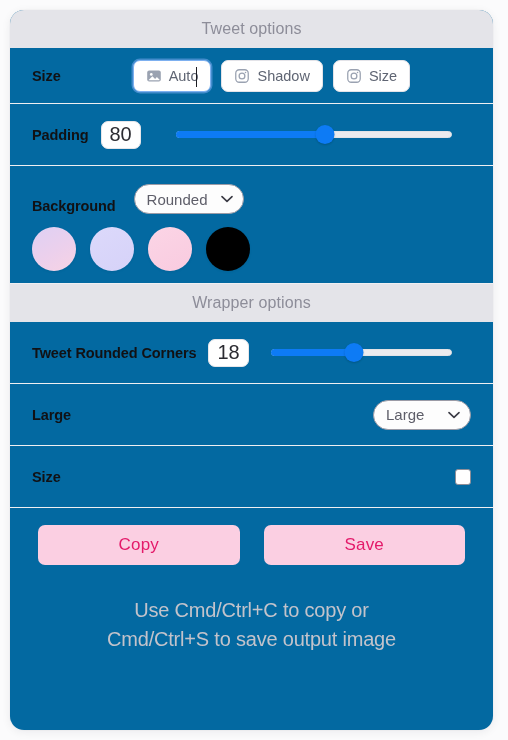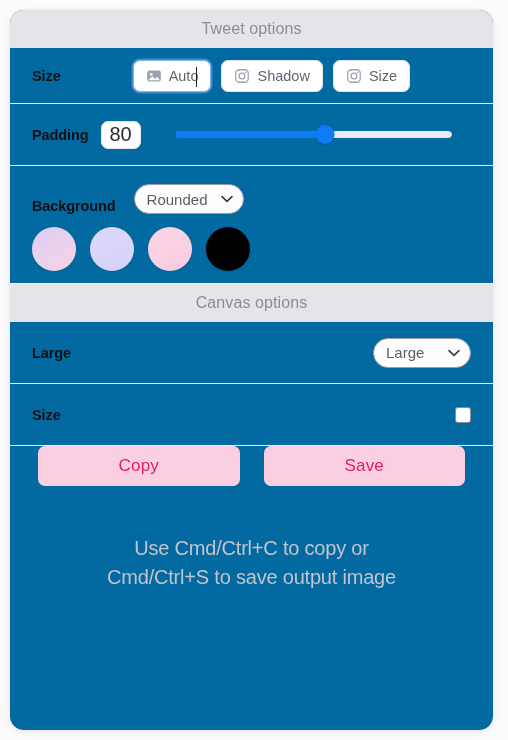--- a/index.html
+++ b/index.html
@@ -133,21 +133,21 @@
   .cbx {
     width: 16px; height: 16px;
     border: 1.5px solid #8e8e98;
     border-radius: 3px;
     background: #fff;
     cursor: pointer;
   }
 
   .row-actions {
     height: 74px;
-    display: flex; align-items: flex-start; gap: 24px;
+    display: flex; align-items: center; gap: 24px;
     padding: 0 28px;
     border-bottom: none;
   }
   .btn {
     flex: 1 1 0;
     height: 40px;
     border: none;
     border-radius: 7px;
     background: #fbcfe2;
     color: #e41a6a;
@@ -231,22 +231,31 @@
   <div class="row-swatch">
     <div class="swatches">
       <div class="swatch" style="background:linear-gradient(150deg,#ded0f4 0%,#ecd0ec 55%,#f7d3e4 100%)"></div>
       <div class="swatch" style="background:linear-gradient(150deg,#dcd9fb 0%,#d6d2f8 100%)"></div>
       <div class="swatch" style="background:linear-gradient(150deg,#fbd5e6 0%,#f9cbdf 100%)"></div>
       <div class="swatch" style="background:#000000"></div>
     </div>
   </div>
 
 
-  <div class="section-header">Canvas options</div>
-
+  <div class="section-header">Wrapper options</div>
+
+  <div class="row row-slider">
+    <span class="label">Tweet Rounded Corners</span>
+    <span class="chip">18</span>
+    <div class="slider" style="margin-left:22px;margin-right:19px">
+      <div class="track"></div>
+      <div class="fill" style="width: 46%;"></div>
+      <div class="thumb" style="left: 46%;"></div>
+    </div>
+  </div>
 
   <div class="row row-shadow">
     <span class="label">Large</span>
     <div class="sel" style="min-width:98px">
       <span>Large</span>
       <svg class="chev" viewBox="0 0 12 8">
         <path d="M1 1.6 L6 6.4 L11 1.6" fill="none" stroke="#3a3a44" stroke-width="1.6" stroke-linecap="round" stroke-linejoin="round"></path>
       </svg>
     </div>
   </div>

